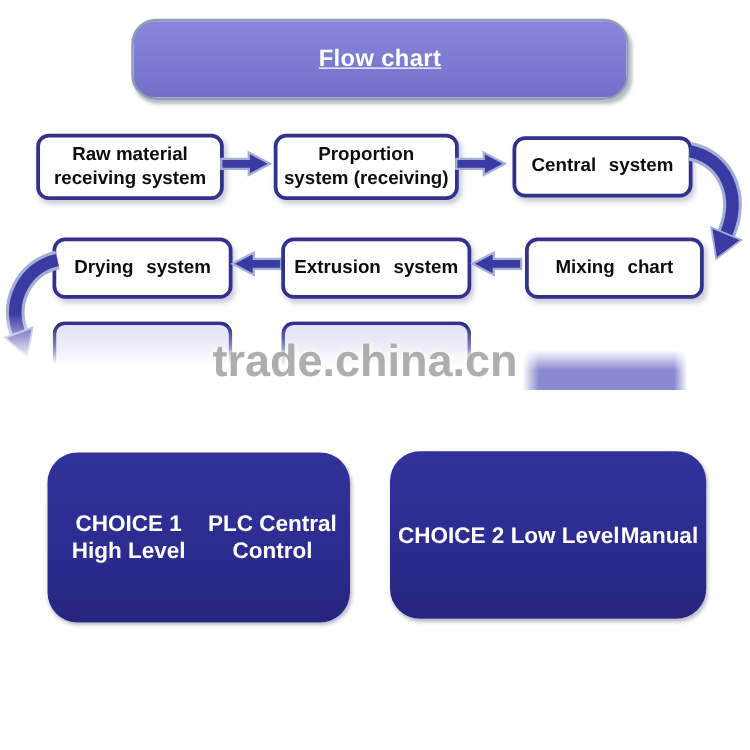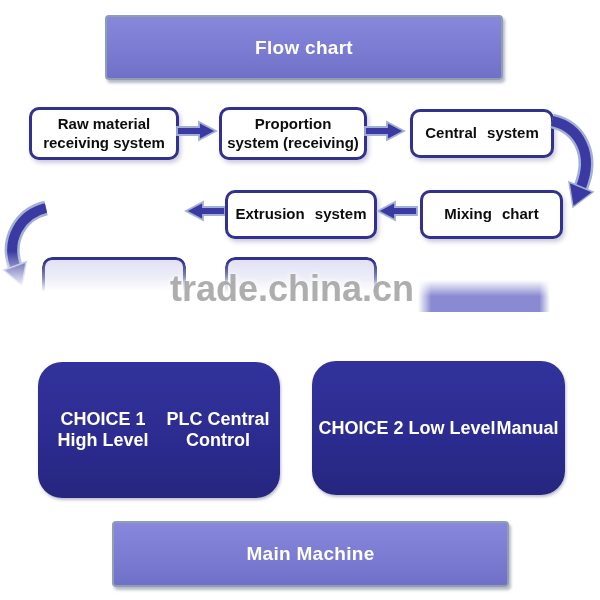--- a/index.html
+++ b/index.html
@@ -5,23 +5,24 @@
   html,body{margin:0;padding:0;background:#fff;}
   #canvas{
     position:relative;width:600px;height:600px;background:#fff;overflow:hidden;
     font-family:"Liberation Sans",sans-serif;
   }
   
   .banner{
     position:absolute;display:flex;align-items:center;justify-content:center;
     background:linear-gradient(180deg,#8787dc 0%,var(--purple,#7b7bd2) 55%,#7070c8 100%);
     border:2px solid var(--purpleBorder,#8f9eb3);
-    border-radius:4px;color:#fff;font-weight:bold;font-size:19px;
+    border-radius:20px;color:#fff;font-weight:bold;font-size:19px;
     box-shadow:2px 3px 3px rgba(120,130,150,.55);
     letter-spacing:.3px;
+    text-decoration:underline;
   }
   
   .pbox{
     position:absolute;display:flex;align-items:center;justify-content:center;
     background:#fff;border:3px solid var(--boxBorder,#32318c);border-radius:10px;
     color:#0d0d0d;font-weight:bold;font-size:15px;text-align:center;
     line-height:1.25;white-space:pre-line;
     box-shadow:2px 3px 4px rgba(140,140,175,.45);
   }
   .pbox.wide{word-spacing:6px;}
@@ -92,20 +93,23 @@
   <div class="pbox wide" style="left:410px;top:109px;width:138px;height:43px;">
     <span>Central system</span>
   </div>
 
   <svg class="arrow" style="left:548px;top:113px;" width="52" height="105" viewBox="0 0 52 105">
     <path d="M 4,8 C 32,14 46,42 33,74" fill="none" stroke="var(--arrowOutline,#a3b0d6)" stroke-width="15"></path>
     <path d="M 4,8 C 32,14 46,42 33,74" fill="none" stroke="var(--arrow,#3a3aa2)" stroke-width="10"></path>
     <polygon points="25,94 45,79 21,69" fill="var(--arrow,#3a3aa2)" stroke="var(--arrowOutline,#a3b0d6)" stroke-width="1.5"></polygon>
   </svg>
 
+  <div class="pbox wide" style="left:42px;top:190px;width:138px;height:43px;">
+    <span>Drying system</span>
+  </div>
 
   <svg class="arrow" style="left:183px;top:200px;" width="43" height="22" viewBox="0 0 43 22">
     <polygon points="42,7 20,7 20,2 3,11 20,20 20,15 42,15" fill="var(--arrow,#3a3aa2)" stroke="var(--arrowOutline,#a3b0d6)" stroke-width="1.8"></polygon>
   </svg>
 
   <div class="pbox wide" style="left:225px;top:190px;width:146px;height:43px;">
     <span>Extrusion system</span>
   </div>
 
   <svg class="arrow" style="left:375px;top:200px;" width="43" height="22" viewBox="0 0 43 22">
@@ -134,17 +138,14 @@
   <div class="choice" style="left:38px;top:362px;width:230px;height:116px;">
     <span>CHOICE 1 High Level</span>
     <span>PLC Central Control</span>
   </div>
 
   <div class="choice" style="left:312px;top:361px;width:241px;height:114px;">
     <span>CHOICE 2 Low Level</span>
     <span>Manual</span>
   </div>
 
-  <div class="banner" style="left:112px;top:521px;width:393px;height:62px;">
-    <span>Main Machine</span>
-  </div>
 
 </div>
 
 </body></html>

